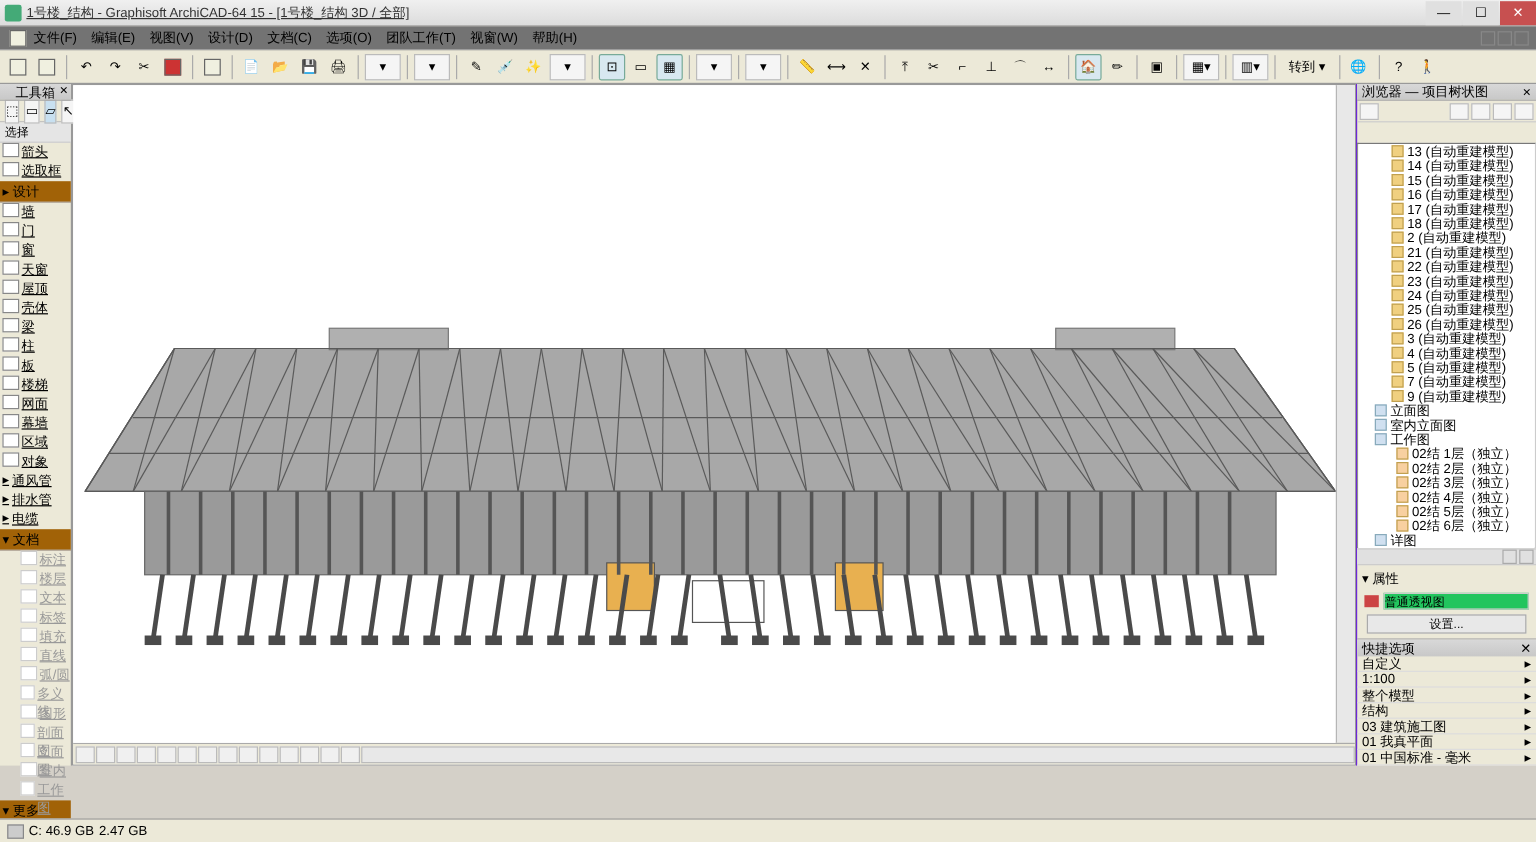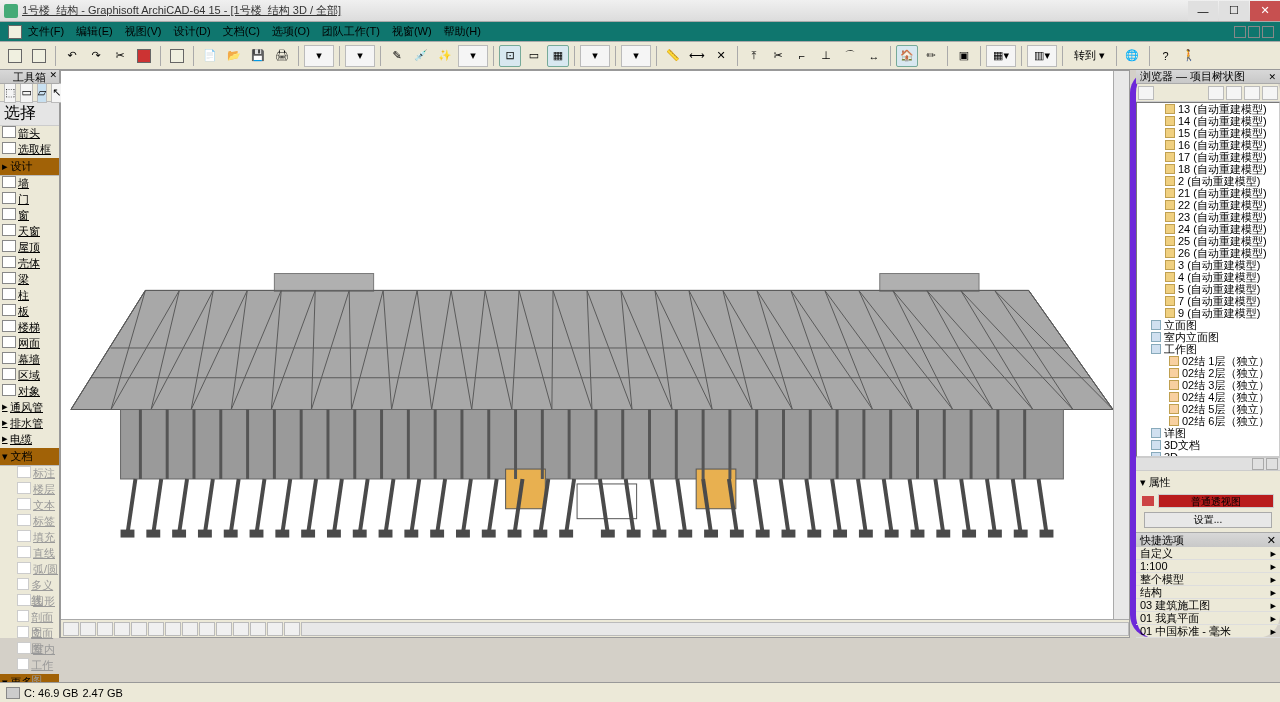--- a/index.html
+++ b/index.html
@@ -8,21 +8,21 @@
 
 .title-bar { height:22px; background:linear-gradient(#f0f0f0,#dcdcdc); display:flex; align-items:center; padding-left:4px; border-bottom:1px solid #aaa; }
 .title-bar .icon { width:14px; height:14px; background:#4a7; border-radius:2px; margin-right:4px; }
 .title-bar .title { flex:1; color:#333;text-decoration:underline; }
 .winbtns { display:flex; }
 .winbtns div { width:30px; height:20px; margin-left:1px; display:flex; align-items:center; justify-content:center; cursor:pointer; }
 .min-btn,.max-btn { background:#e0e0e0; }
 .close-btn { background:#c75050; color:#fff; }
 
 
-.menu-bar { height:20px; background:#0f766e; display:flex; align-items:center; padding-left:8px; border-bottom:1px solid #aaa; }
+.menu-bar { height:20px; background:#737373; display:flex; align-items:center; padding-left:8px; border-bottom:1px solid #aaa; }
 .menu-bar span { padding:2px 6px; cursor:pointer; }
 .menu-right { margin-left:auto; display:flex; gap:2px; padding-right:6px;}
 .menu-right div { width:12px; height:12px; border:1px solid #888; cursor:pointer;}
 
 
 .toolbar { height:28px; background:#ece9d8; display:flex; align-items:center; padding:0 4px; gap:2px; border-bottom:1px solid #999; }
 .tb-btn { width:22px; height:22px; border:1px solid transparent; display:flex; align-items:center; justify-content:center; cursor:pointer; border-radius:2px; }
 .tb-sep { width:1px; height:20px; background:#aaa; margin:0 3px; }
 .tb-dd { width:30px; height:22px; display:flex; align-items:center; justify-content:center; border:1px solid #bbb; cursor:pointer; background:#f5f5f5; }
 .tb-label { padding:0 6px; cursor:pointer; }
@@ -32,60 +32,60 @@
 .toolbar2 { height:24px; background:#ece9d8; display:flex; align-items:center; padding:0 4px; gap:4px; border-bottom:1px solid #aaa;}
 .tb2-btn { width:24px; height:20px; border:1px solid #bbb; display:flex; align-items:center; justify-content:center; cursor:pointer; background:#f5f5f5;}
 
 
 .main-area { display:flex; height:568px; }
 
 
 .toolbox { width:60px; background:#ece9d8; border-right:1px solid #999; position:relative; }
 .toolbox-head { height:14px; background:linear-gradient(#d8d8d8,#c8c8c8); font-size:10px; text-align:center; border-bottom:1px solid #aaa; position:relative;}
 .toolbox-head .x { position:absolute; right:2px; top:0; cursor:pointer; font-size:9px;}
-.tb-sect { font-size:16px; padding:1px 4px; background:#e5e5e5; border-bottom:1px solid #ccc;}
+.tb-sect { font-size:10px; padding:1px 4px; background:#e5e5e5; border-bottom:1px solid #ccc;}
 .tb-sect-hdr { padding:1px 2px; background:#a16207; border-bottom:1px solid #bbb; cursor:pointer;}
 .tool-item { display:flex; align-items:flex-start; height:16px; padding-left:2px; cursor:pointer;text-decoration:underline; }
 .tool-item .ti-icon { width:14px; height:12px; margin-right:2px; display:inline-block; border:1px solid #888; background:#fff;}
 .tool-item.dim { color:#999;margin-left:15px; }
 .tool-item.dim .ti-icon { border-color:#ccc; }
 
 
 .viewport-wrap { flex:1; display:flex; flex-direction:column; background:#fff; border:1px solid #999;}
 .viewport { flex:1; background:#fff; position:relative; overflow:hidden; }
 .scroll-v { width:16px; background:#e8e8e8; border-left:1px solid #aaa; }
 .vp-row { display:flex; flex:1; }
 .bottom-toolbar { height:18px; background:#ece9d8; border-top:1px solid #aaa; display:flex; align-items:center; gap:1px; padding-left:2px;}
 .bt-btn { width:16px; height:14px; border:1px solid #bbb; background:#f0f0f0; cursor:pointer;}
 
 
 .building-svg { position:absolute; top:0; left:0; width:100%; height:100%; }
 
 
-.navigator { width:150px; background:#ece9d8; border-left:6px solid #6d28d9; display:flex; flex-direction:column;border-radius:23px; }
+.navigator { width:150px; background:#ece9d8; border-left:1px solid #6d28d9; display:flex; flex-direction:column; }
 .nav-head { height:14px; background:linear-gradient(#d8d8d8,#c8c8c8); font-size:10px; padding:0 4px; display:flex; align-items:center; border-bottom:1px solid #aaa; position:relative;}
 .nav-head .x { margin-left:auto; cursor:pointer; font-size:9px;}
 .nav-icons { height:18px; display:flex; gap:2px; padding:2px; border-bottom:1px solid #ccc;}
 .nav-icons .ni { width:16px; height:14px; border:1px solid #bbb; cursor:pointer; background:#f5f5f5;}
 .nav-icons .spacer { flex:1; }
-.nav-tree { flex:1; overflow:auto; background:#fff; border:1px inset #ccc; font-size:10px; }
+.nav-tree { flex:1; overflow:auto; background:#fff; border:1px inset #ccc; font-size:10px;margin-top:17px; }
 .tree-scroll { height:355px; overflow-y:scroll; overflow-x:auto; }
 .tree-item { display:flex; align-items:center; height:12px; padding-left:28px; white-space:nowrap; cursor:pointer;}
 .tree-item .fold-icon { width:10px; height:10px; background:#f0d080; border:1px solid #c0a050; margin-right:3px; flex-shrink:0;}
 .tree-item.group { padding-left:14px; }
 .tree-item.group .fold-icon { background:#d0e0f0; border-color:#8ab;}
 .tree-item.sub { padding-left:32px; }
 .tree-item.sub .fold-icon { background:#f8d0a0; }
 
 .nav-sep { height:14px; background:#e0e0e0; border-top:1px solid #ccc; border-bottom:1px solid #ccc; display:flex; justify-content:flex-end; padding-right:2px;}
 .nav-sep div { width:12px; height:12px; border:1px solid #aaa; margin-left:2px; cursor:pointer;}
 
 .props { padding:2px; }
 .props-hdr { cursor:pointer; padding:2px; }
-.props-val { background:#b91c1c; border:1px solid #ccc; text-align:center; margin:2px 6px; height:14px; font-size:10px;}
+.props-val { background:#22c55e; border:1px solid #ccc; margin:2px 6px; height:14px; font-size:10px;}
 .props-btn { background:#e8e8e8; border:1px solid #aaa; text-align:center; margin:2px 6px; height:16px; cursor:pointer; font-size:10px;}
 
 .quick-opts { border-top:1px solid #aaa; }
 .qo-head { height:14px; background:linear-gradient(#d8d8d8,#c8c8c8); font-size:10px; padding:0 4px; display:flex; align-items:center;}
 .qo-head .x { margin-left:auto; cursor:pointer;}
 .qo-row { height:13px; display:flex; align-items:center; padding:0 4px; border-bottom:1px solid #ddd; cursor:pointer; font-size:10px;}
 .qo-row .arrow { margin-left:auto; }
 
 
 .status-bar { height:20px; background:#ece9d8; border-top:1px solid #999; display:flex; align-items:center; padding:0 6px; position:absolute; bottom:0; left:0; right:0;}

